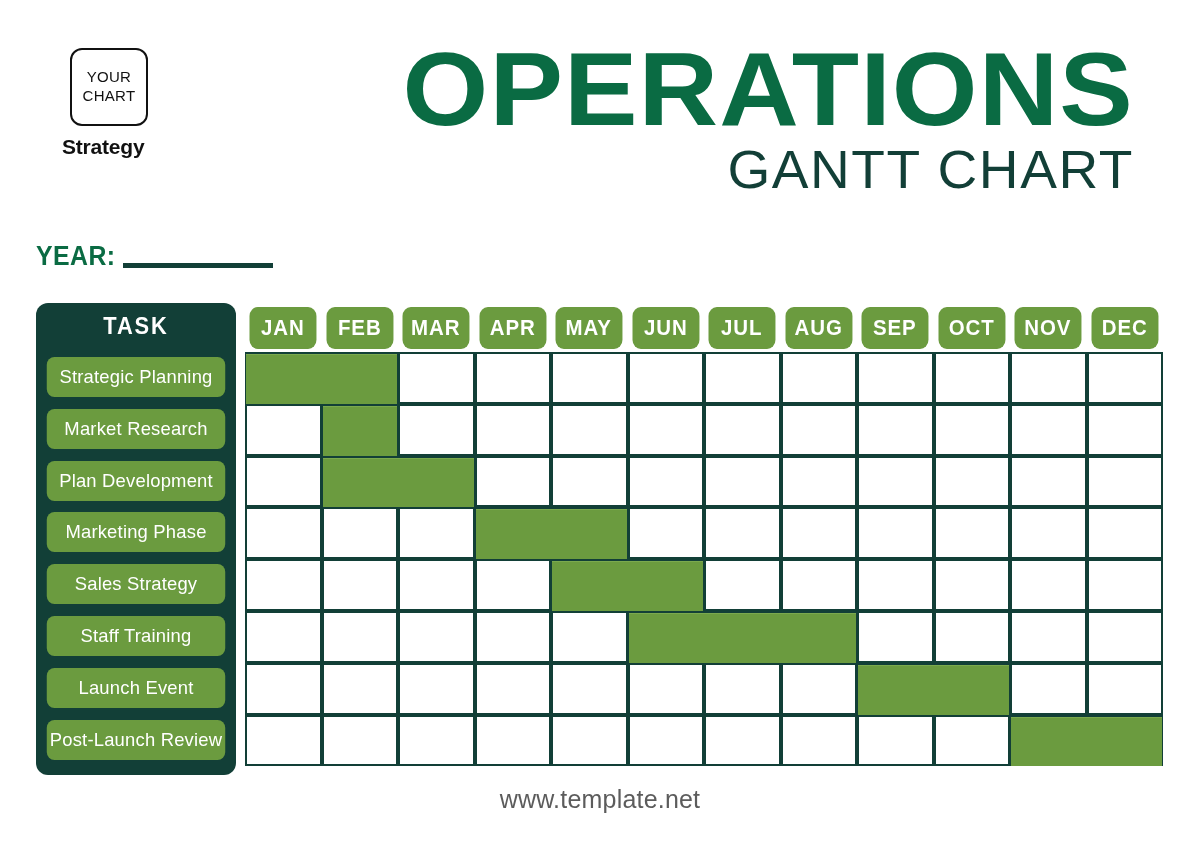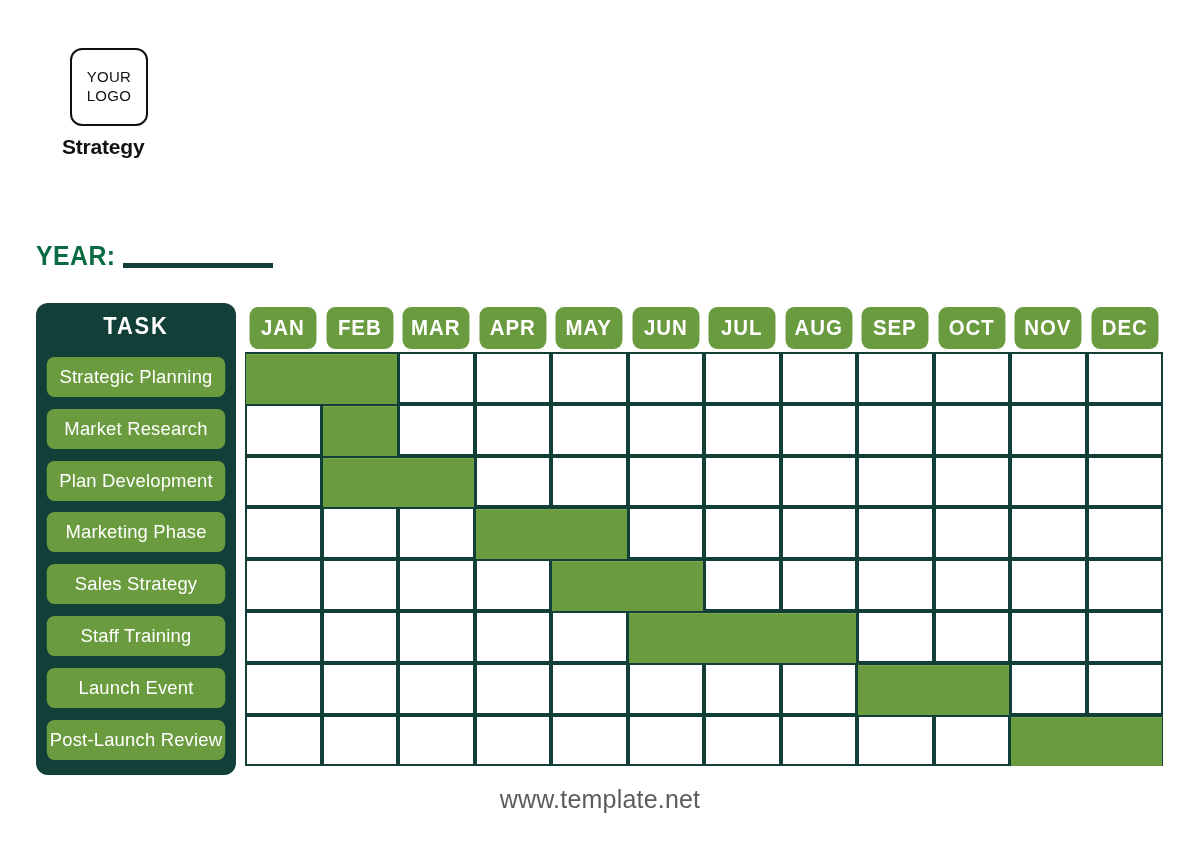--- a/index.html
+++ b/index.html
@@ -209,25 +209,29 @@
   }
 </style>
 </head>
 <body>
 
 <div class="header">
 
   <div class="logo-block">
     <div class="logo-box">
       <span>YOUR</span>
-      <span>LOGO</span>
+      <span>CHART</span>
     </div>
     <div class="brand-name">Strategy</div>
   </div>
 
+  <div class="title-block">
+    <div class="title-main">OPERATIONS</div>
+    <div class="title-sub">GANTT CHART</div>
+  </div>
 
 </div>
 
 <div class="year-row">
   <div class="year-label">YEAR:</div>
   <div class="year-rule"></div>
 </div>
 
 <div class="chart">
 

